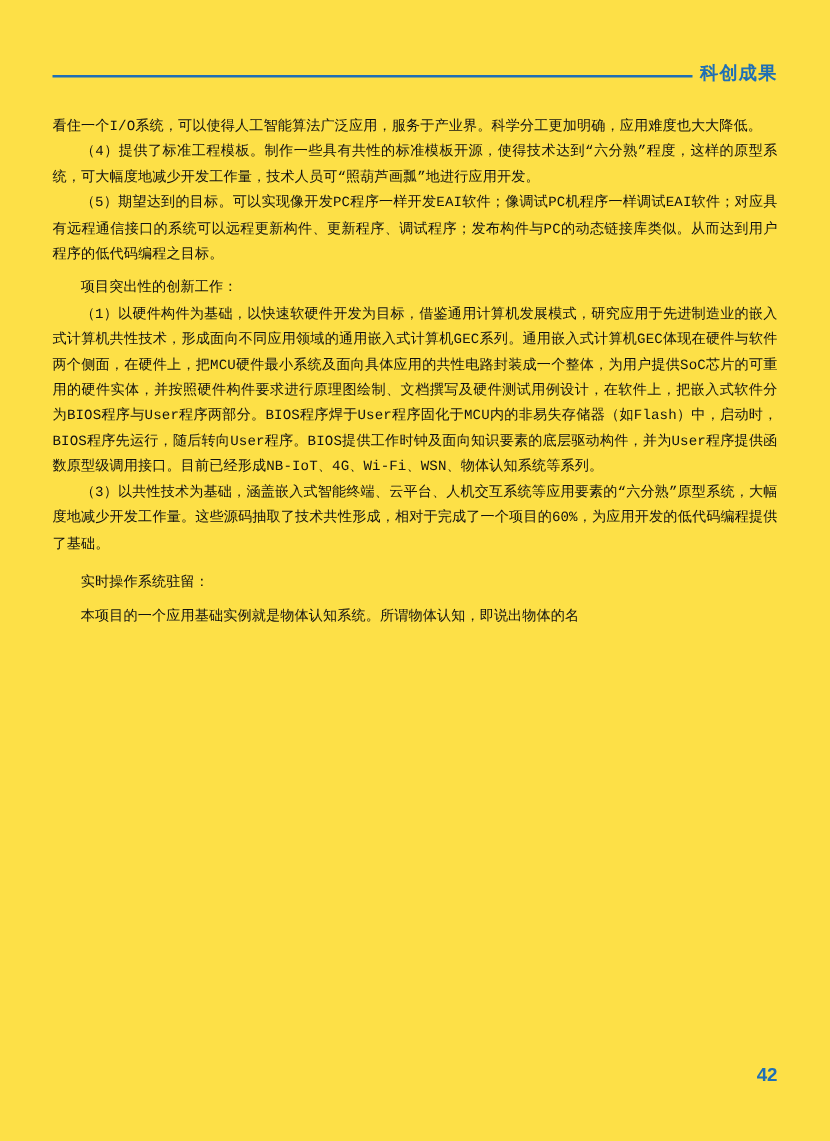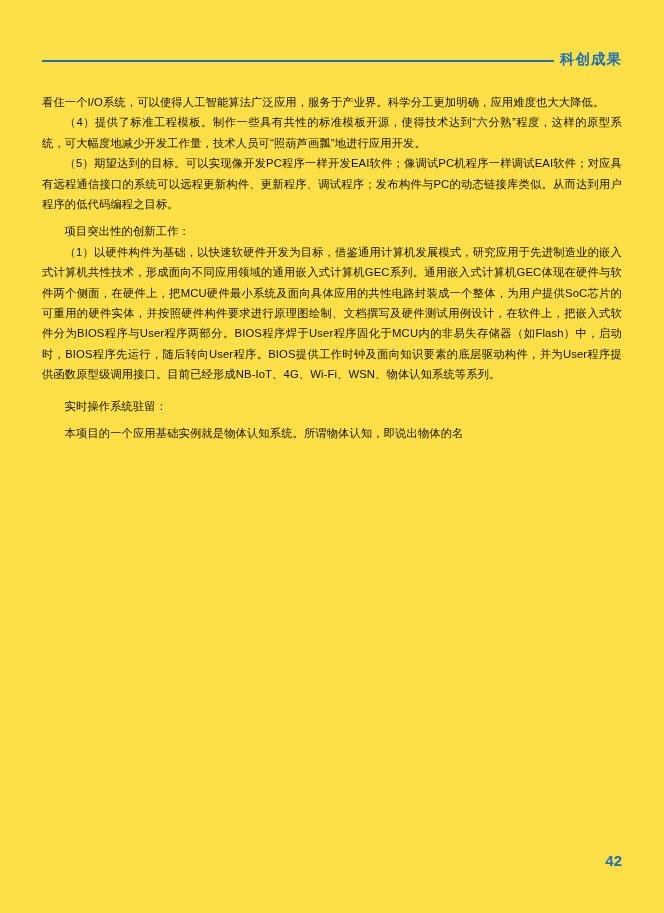--- a/index.html
+++ b/index.html
@@ -58,20 +58,21 @@
     width: 580px;
   }
   .para {
     font-size: 11.3px;
     line-height: 20.4px;
     text-align: justify;
     text-justify: inter-ideograph;
     margin: 0 0 0 0;
     color: #111111;
     letter-spacing: 0.1px;
+    font-family: Liberation Mono, monospace;
   }
   .indent2 {
     text-indent: 22.6px;
   }
   .gap-small { margin-top: 7px; }
   .gap-med { margin-top: 11px; }
 
   
   .page-number {
     position: absolute;
@@ -91,19 +92,20 @@
     <div class="header-rule"></div>
     <div class="header-title">科创成果</div>
   </div>
 
   <div class="content">
     <p class="para">看住一个I/O系统，可以使得人工智能算法广泛应用，服务于产业界。科学分工更加明确，应用难度也大大降低。</p>
     <p class="para indent2">（4）提供了标准工程模板。制作一些具有共性的标准模板开源，使得技术达到“六分熟”程度，这样的原型系统，可大幅度地减少开发工作量，技术人员可“照葫芦画瓢”地进行应用开发。</p>
     <p class="para indent2">（5）期望达到的目标。可以实现像开发PC程序一样开发EAI软件；像调试PC机程序一样调试EAI软件；对应具有远程通信接口的系统可以远程更新构件、更新程序、调试程序；发布构件与PC的动态链接库类似。从而达到用户程序的低代码编程之目标。</p>
     <p class="para indent2 gap-small">项目突出性的创新工作：</p>
     <p class="para indent2">（1）以硬件构件为基础，以快速软硬件开发为目标，借鉴通用计算机发展模式，研究应用于先进制造业的嵌入式计算机共性技术，形成面向不同应用领域的通用嵌入式计算机GEC系列。通用嵌入式计算机GEC体现在硬件与软件两个侧面，在硬件上，把MCU硬件最小系统及面向具体应用的共性电路封装成一个整体，为用户提供SoC芯片的可重用的硬件实体，并按照硬件构件要求进行原理图绘制、文档撰写及硬件测试用例设计，在软件上，把嵌入式软件分为BIOS程序与User程序两部分。BIOS程序焊于User程序固化于MCU内的非易失存储器（如Flash）中，启动时，BIOS程序先运行，随后转向User程序。BIOS提供工作时钟及面向知识要素的底层驱动构件，并为User程序提供函数原型级调用接口。目前已经形成NB-IoT、4G、Wi-Fi、WSN、物体认知系统等系列。</p>
+    <p class="para indent2">（3）以共性技术为基础，涵盖嵌入式智能终端、云平台、人机交互系统等应用要素的“六分熟”原型系统，大幅度地减少开发工作量。这些源码抽取了技术共性形成，相对于完成了一个项目的60%，为应用开发的低代码编程提供了基础。</p>
     <p class="para indent2 gap-med">实时操作系统驻留：</p>
     <p class="para indent2 gap-small">本项目的一个应用基础实例就是物体认知系统。所谓物体认知，即说出物体的名</p>
   </div>
 
   <div class="page-number">42</div>
 
 </div>
 
 </body></html>

